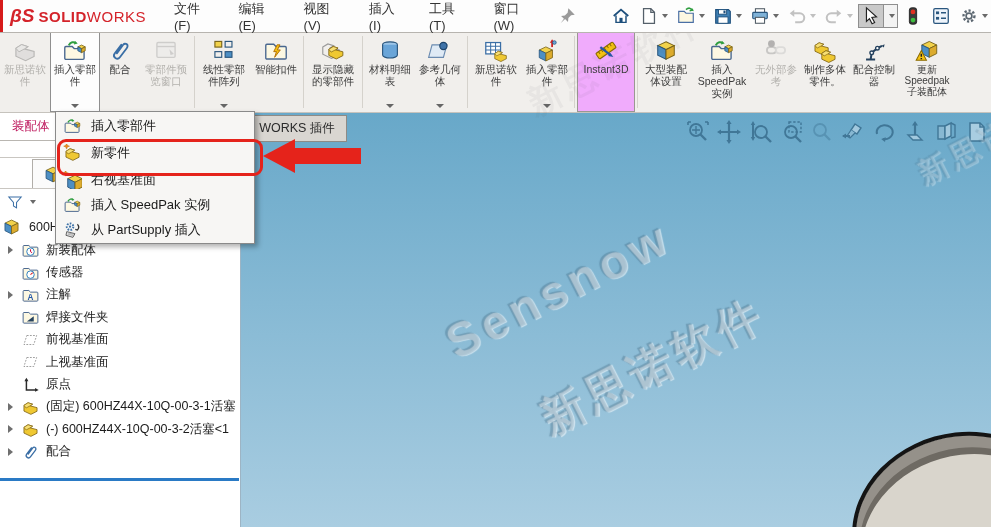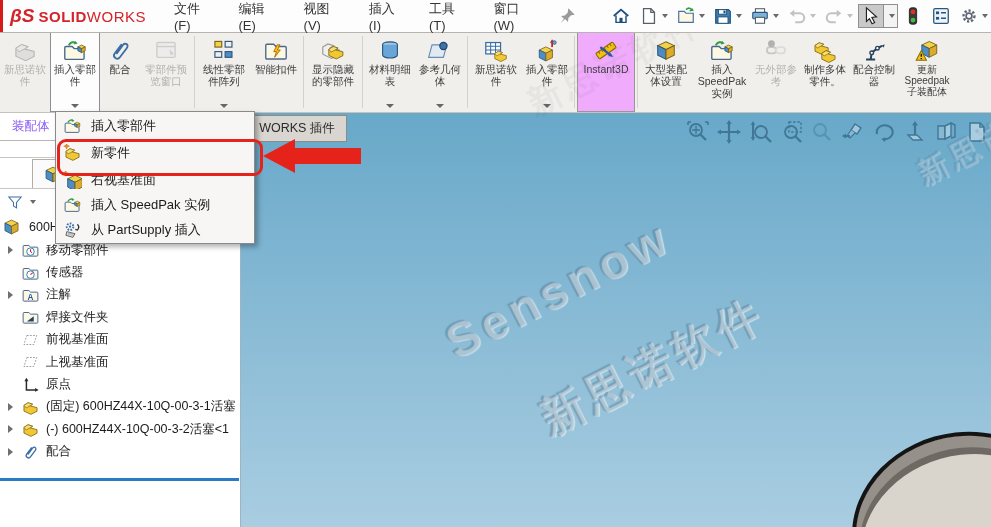--- a/index.html
+++ b/index.html
@@ -39,21 +39,21 @@
            border-left:4px solid transparent;border-right:4px solid transparent;border-top:4px solid #666}
   .rb.disabled{color:#b3b1ad}
   .rb.disabled svg{filter:grayscale(1) opacity(.4)}
   .rb.open{background:#fdfdfd;border:1px solid #8f8f8f}
   .rb.pressedgray{background:#f0abfc;border:1px solid #9a9792}
   .rsep{width:1px;background:#d5d2cc;margin:4px 2px;flex:0 0 auto}
   
   .tabrow-left{position:absolute;left:0;top:112px;width:240px;height:28px;background:#fff;
                border-bottom:1px solid #b9b6b1;z-index:12}
   .tab-assembly{position:absolute;left:4px;top:3px;height:22px;display:flex;align-items:center;
-                padding:0 8px;font-size:12.5px;color:#8b5cf6}
+                padding:0 8px;font-size:12.5px;color:#be185d}
   .tab-addins{position:absolute;left:247px;top:115px;width:98px;height:25px;background:#d9d6d1;
               border:1px solid #8e8b86;display:flex;align-items:center;justify-content:center;
               font-size:12.5px;color:#2b2b2b;z-index:12;overflow:hidden;white-space:nowrap}
   
   .viewport{position:absolute;left:240px;top:112px;width:751px;height:415px;
             background:linear-gradient(#68a8c9,#a9cde1);z-index:1;overflow:hidden}
   .hud{position:absolute;right:2px;top:8px;display:flex;gap:7px;align-items:center;opacity:.55}
   .hud svg{width:24px;height:24px}
   .hud .faint{opacity:.45}
   .wm{position:absolute;font-weight:bold;transform:rotate(-27deg);letter-spacing:5px;
@@ -660,21 +660,21 @@
       <span class="ticon"><svg>
             <use href="#s-cube"></use>
           </svg></span>
       <span>600H</span>
     </div>
     <div class="trow">
       <span class="caret show"></span>
       <span class="ticon"><svg>
             <use href="#s-hist"></use>
           </svg></span>
-      <span>移动零部件</span>
+      <span>新装配体</span>
     </div>
     <div class="trow">
       <span class="caret"></span>
       <span class="ticon"><svg>
             <use href="#s-gaugef"></use>
           </svg></span>
       <span>传感器</span>
     </div>
     <div class="trow">
       <span class="caret show"></span>

